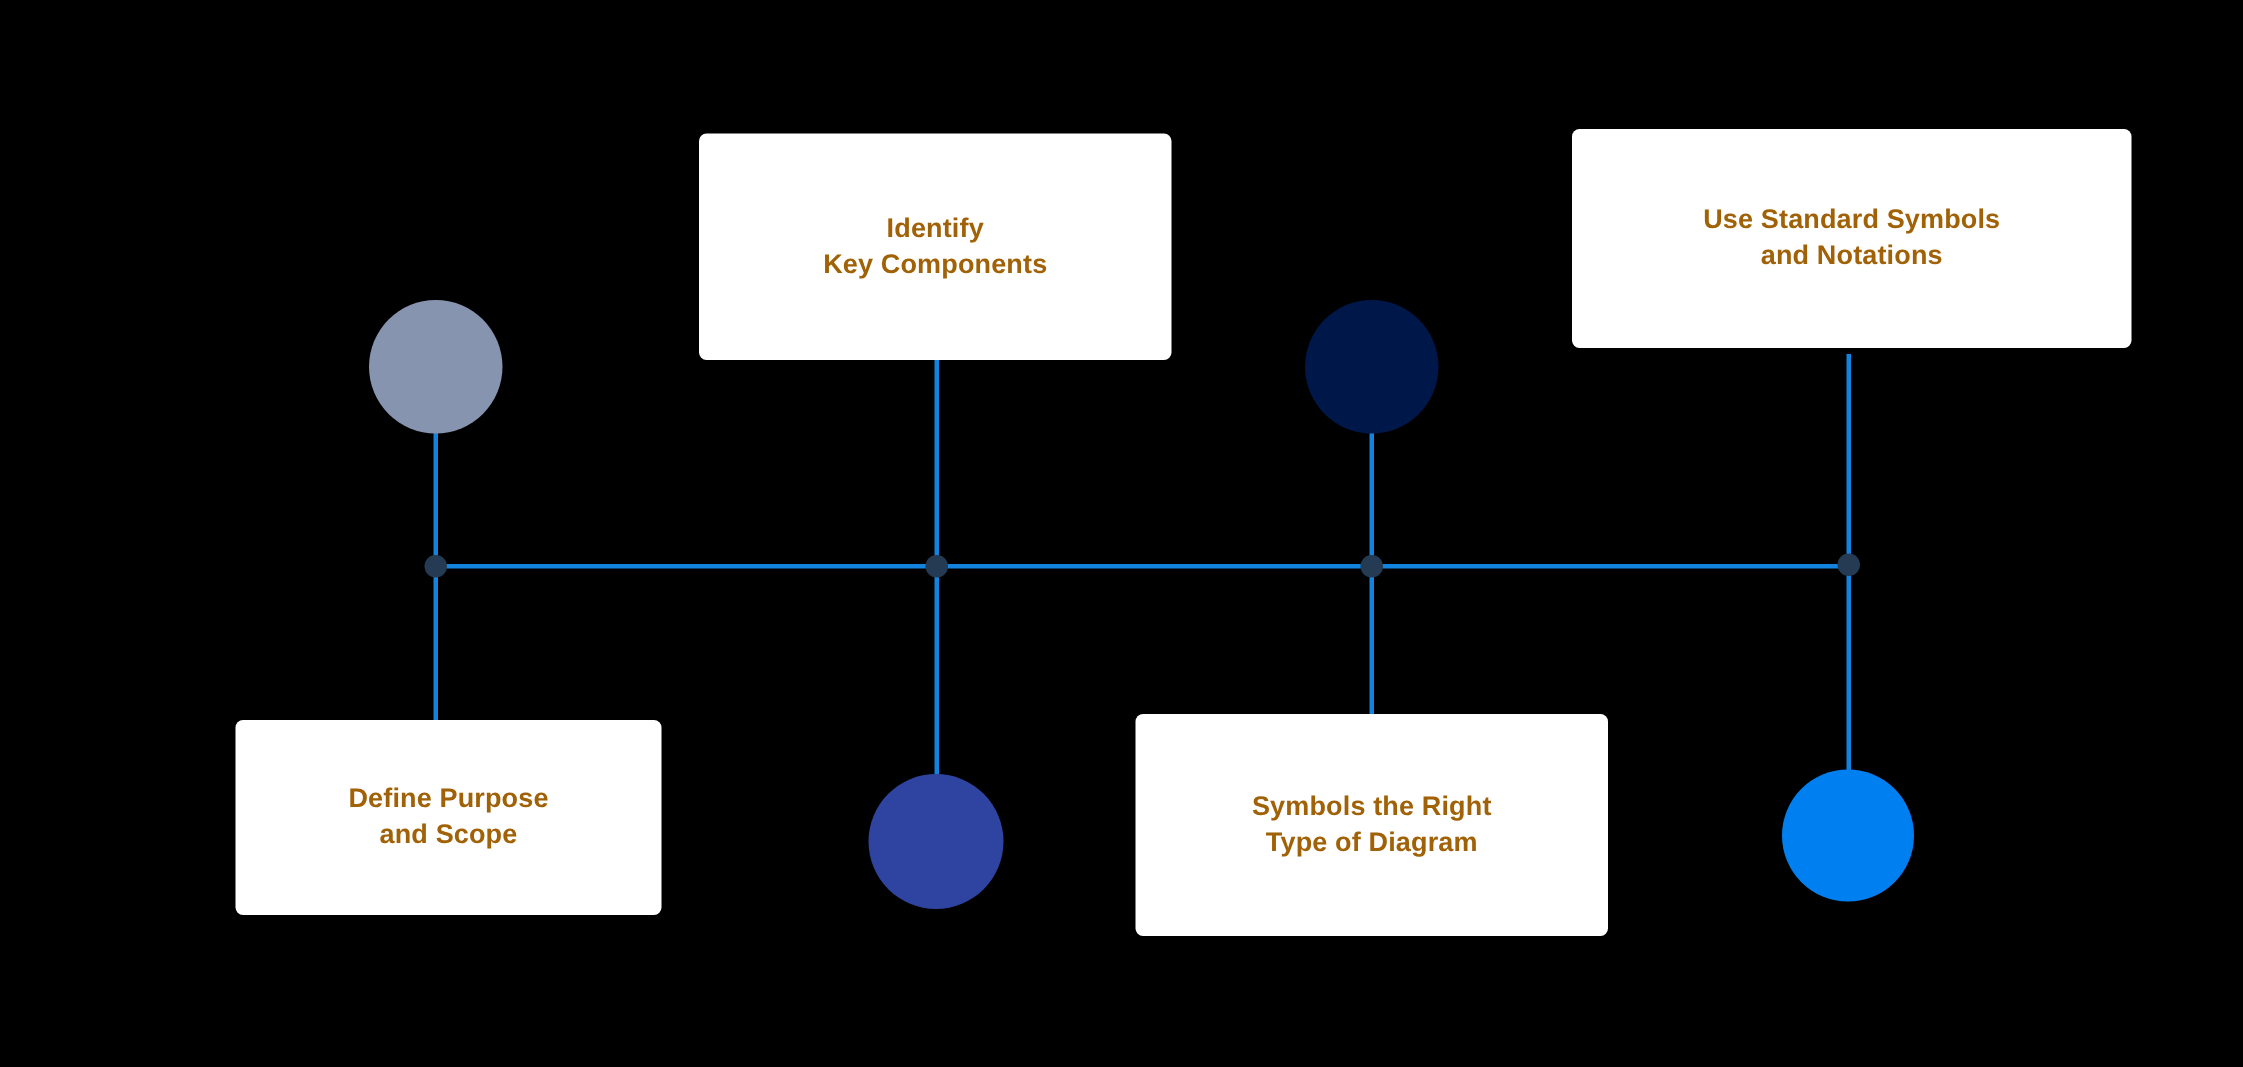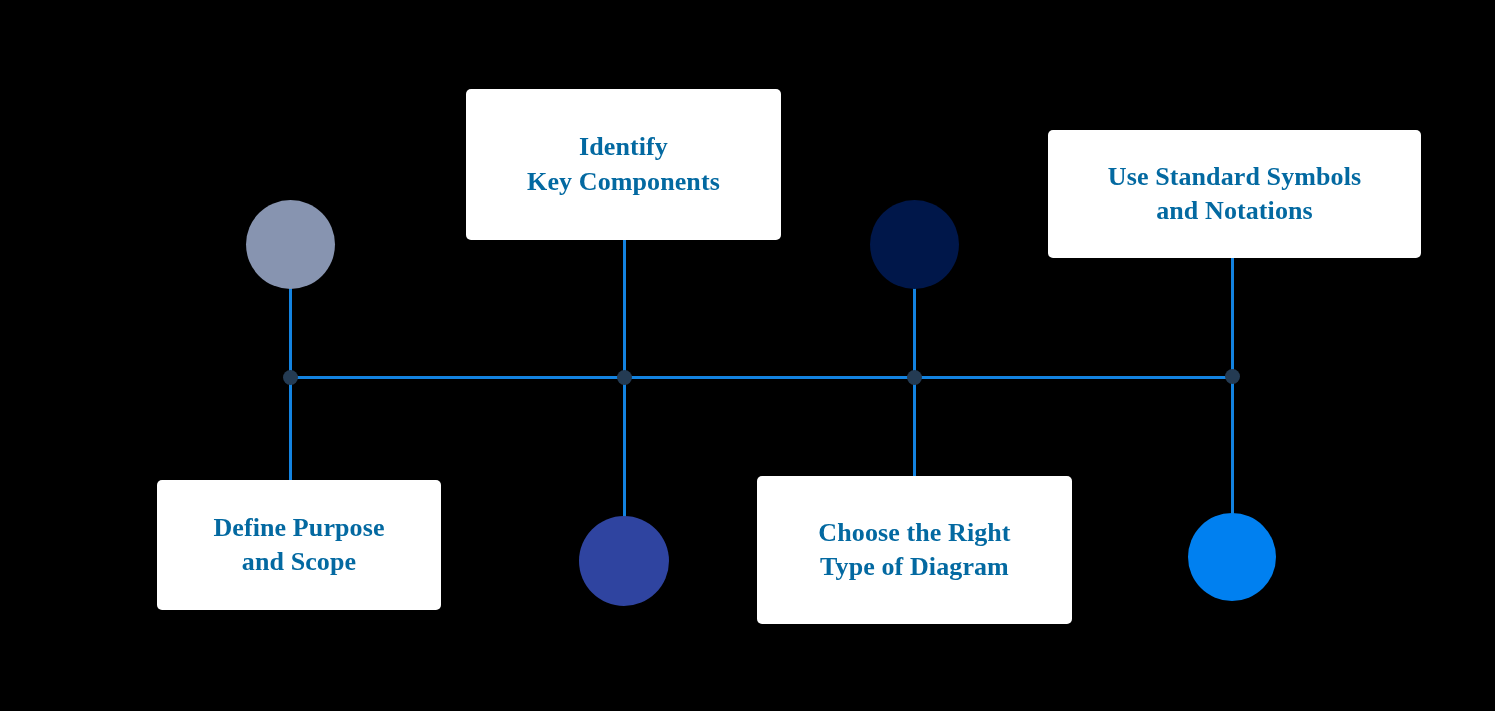--- a/index.html
+++ b/index.html
@@ -52,27 +52,26 @@
     background: #FFFFFF;
     border-radius: 5px;
     display: flex;
     align-items: center;
     justify-content: center;
     text-align: center;
     box-sizing: border-box;
     padding: 8px 14px;
   }
   .card-text {
-    color: #0369a1;
+    color: #a16207;
     font-weight: bold;
-    font-size: 26px;
+    font-size: 18px;
     line-height: 1.32;
     letter-spacing: 0.1px;
     white-space: pre-line;
-    font-family: Liberation Serif, serif;
   }
 </style>
 </head>
 <body>
 
 <div id="stage">
 
   <div class="axis-line" style="left:290px; top:376px; width:942px;"></div>
 
   <div class="stem" style="left:289px; top:285px; height:196px;"></div>
@@ -88,25 +87,25 @@
   <div class="node-dot" style="left:617px; top:370px;"></div>
   <div class="card" style="left:466px; top:89px; width:315px; height:151px;">
     <span class="card-text">Identify
 Key Components</span>
   </div>
 
   <div class="stem" style="left:913px; top:285px; height:192px;"></div>
   <div class="circle" style="left:870px; top:200px; width:89px; height:89px; background:#00174A;"></div>
   <div class="node-dot" style="left:907px; top:370px;"></div>
   <div class="card" style="left:757px; top:476px; width:315px; height:148px;">
-    <span class="card-text">Choose the Right
+    <span class="card-text">Symbols the Right
 Type of Diagram</span>
   </div>
 
   <div class="stem" style="left:1231px; top:236px; height:280px;"></div>
   <div class="circle" style="left:1188px; top:513px; width:88px; height:88px; background:#0080F0;"></div>
   <div class="node-dot" style="left:1225px; top:369px;"></div>
-  <div class="card" style="left:1048px; top:86px; width:373px; height:128px;margin-top:44px;">
+  <div class="card" style="left:1048px; top:86px; width:373px; height:146px;">
     <span class="card-text">Use Standard Symbols
 and Notations</span>
   </div>
 
 </div>
 
 </body></html>

